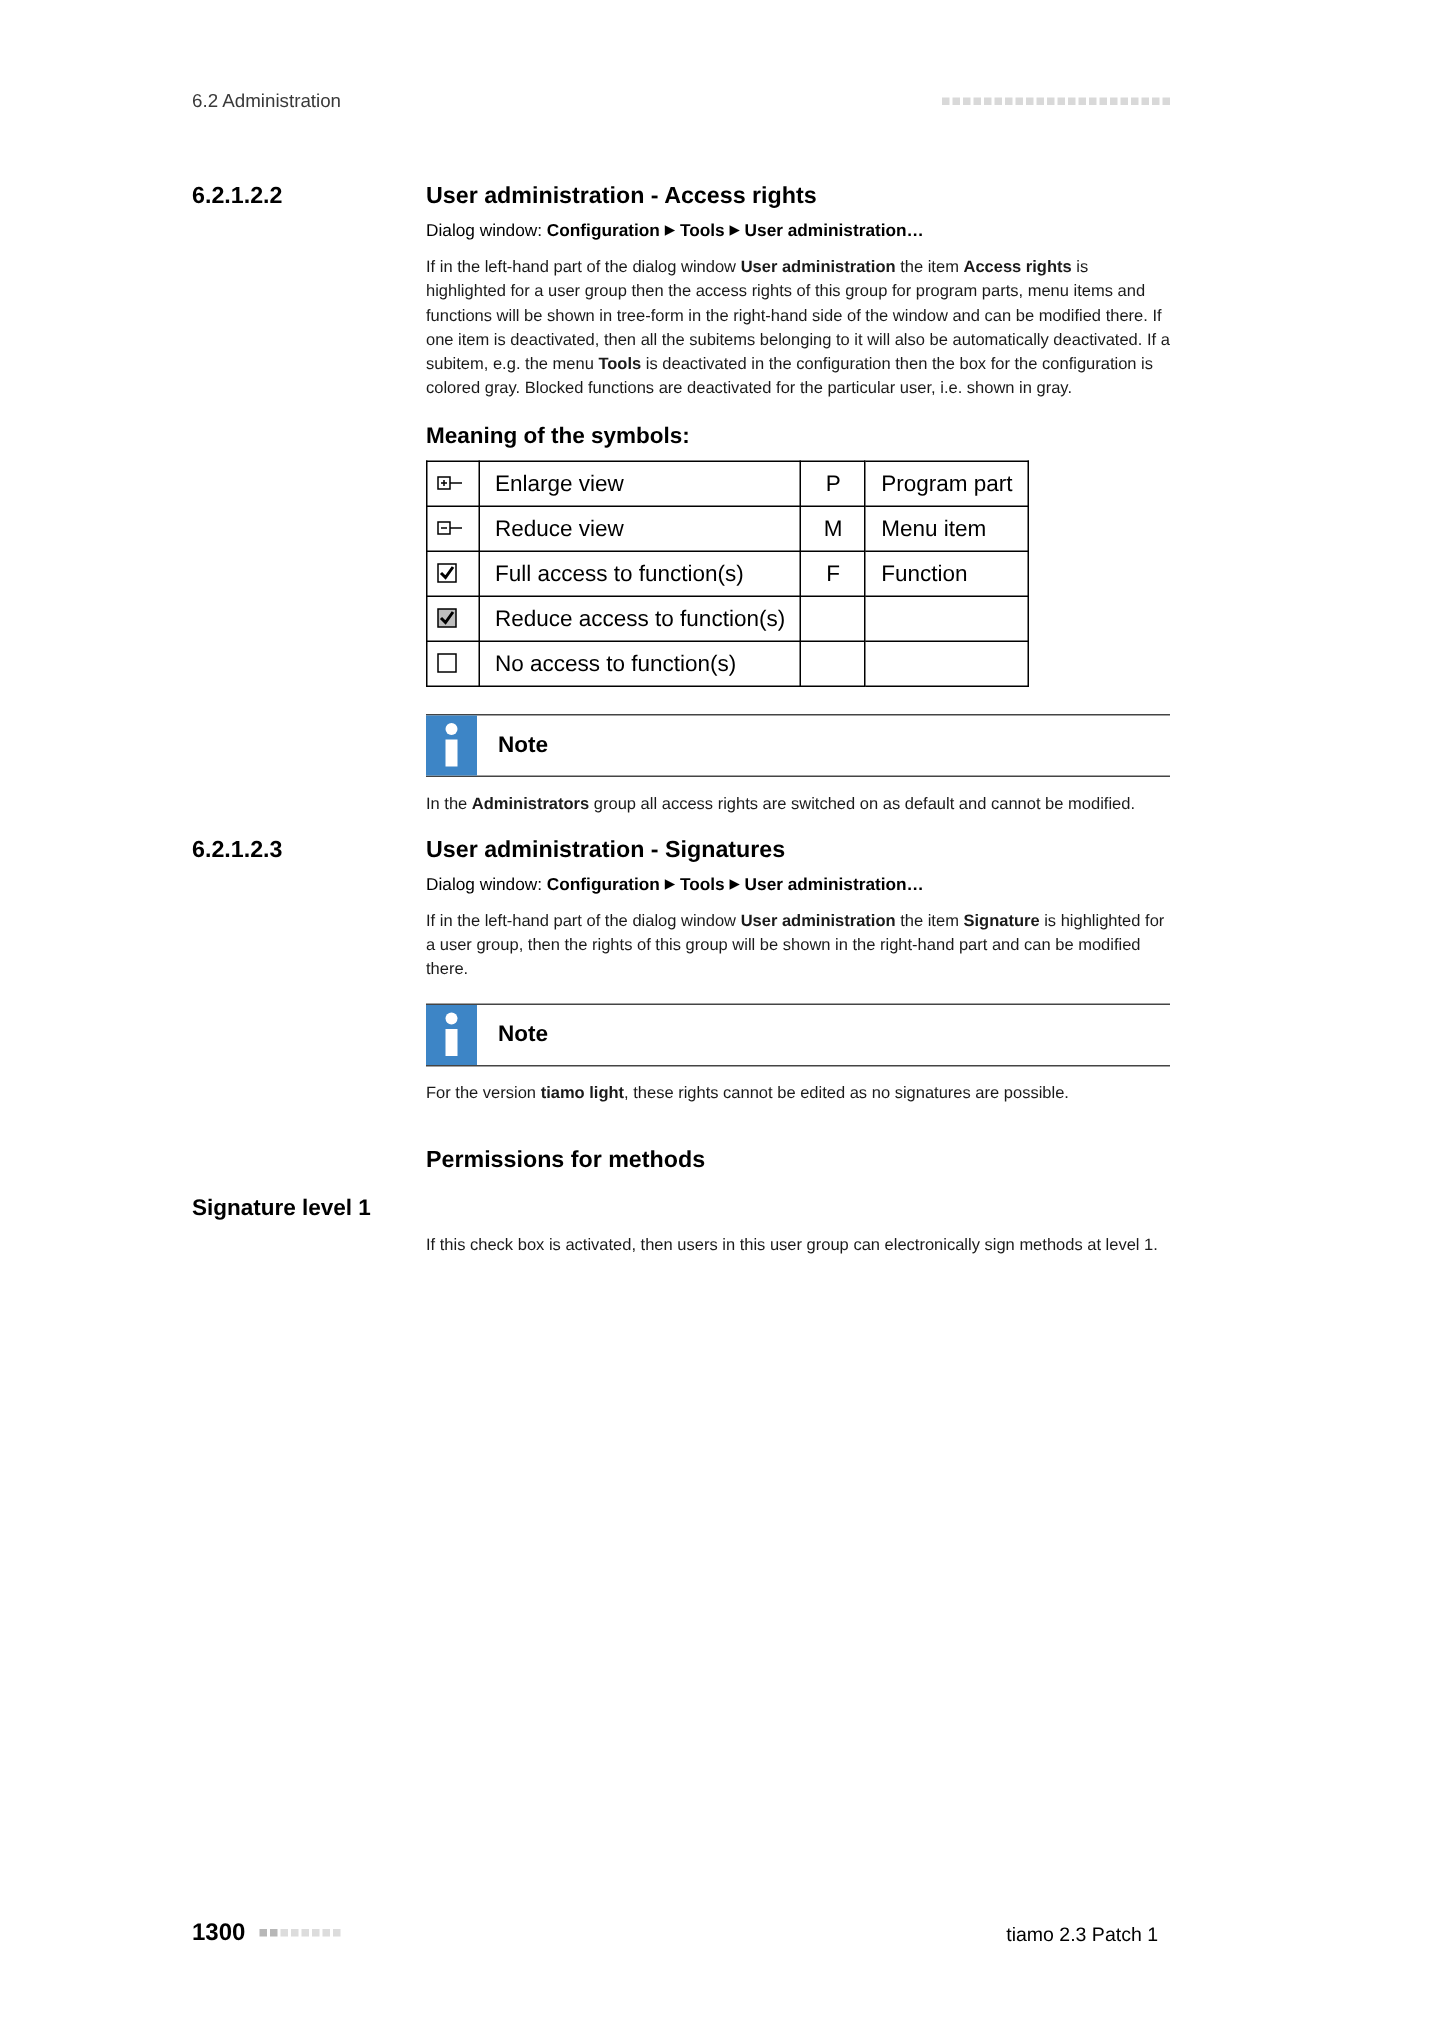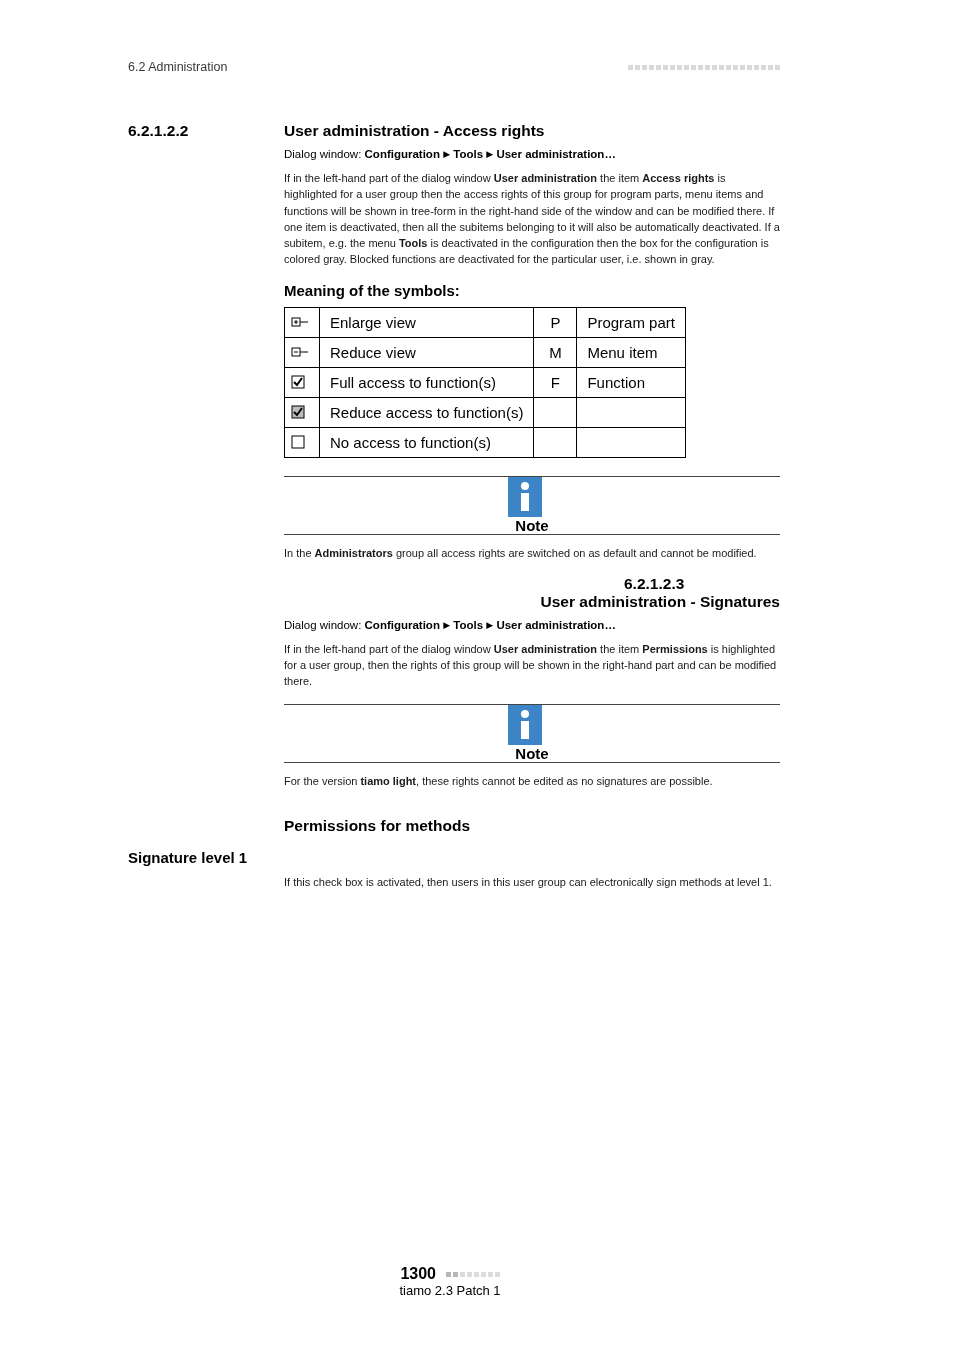--- a/index.html
+++ b/index.html
@@ -30,21 +30,20 @@
     gap: 2px;
   }
   .header-dot {
     width: 5px;
     height: 5px;
     background: #d9d9d9;
   }
   .section-row {
     display: flex;
     margin-bottom: 8px;
-    align-items: flex-end;
   }
   .section-num {
     width: 156px;
     font-weight: bold;
     font-size: 15.5px;
     color: #000;
     flex-shrink: 0;
   }
   .section-title {
     font-weight: bold;
@@ -94,21 +93,20 @@
   }
   .note-block {
     margin-bottom: 10px;
   }
   .note-head {
     display: flex;
     align-items: center;
     border-top: 1px solid #444;
     border-bottom: 1px solid #444;
     margin-bottom: 10px;
-    flex-direction: column;
   }
   .note-icon {
     width: 34px;
     height: 40px;
     background: #3d85c6;
     color: #fff;
     display: flex;
     align-items: center;
     justify-content: center;
     font-family: Georgia, serif;
@@ -154,21 +152,20 @@
   }
   .footer-row {
     position: absolute;
     bottom: 52px;
     left: 128px;
     right: 110px;
     display: flex;
     justify-content: space-between;
     align-items: center;
     font-size: 13px;
-    flex-direction: column;
   }
   .page-num {
     font-weight: bold;
     font-size: 16px;
   }
   .footer-dots {
     display: inline-flex;
     gap: 2px;
     margin-left: 6px;
     vertical-align: 2px;
@@ -300,32 +297,32 @@
             <span class="note-icon-stem"></span>
         </div>
         <div class="note-label">Note</div>
       </div>
       <p class="para">
         <span>In the </span><b>Administrators</b><span> group all access rights are switched on as default and cannot be modified.</span>
       </p>
     </div>
   </div>
 
-  <div class="section-row" style="margin-top:10px;flex-direction:column;">
+  <div class="section-row" style="margin-top:10px;">
     <div class="section-num">6.2.1.2.3</div>
     <div class="section-title">User administration - Signatures</div>
   </div>
 
   <div class="body-area">
     <div class="dialog-line">
       <span>Dialog window: </span><b>Configuration</b> <span class="tri">▶</span> <b>Tools</b> <span class="tri">▶</span> <b>User administration…</b>
     </div>
 
     <p class="para">
-      <span>If in the left-hand part of the dialog window </span><b>User administration</b><span> the item </span><b>Permissions</b><span> is highlighted for a user group, then the rights of this group will be shown in the right-hand part and can be modified there.</span>
+      <span>If in the left-hand part of the dialog window </span><b>User administration</b><span> the item </span><b>Signature</b><span> is highlighted for a user group, then the rights of this group will be shown in the right-hand part and can be modified there.</span>
     </p>
 
     <div class="note-block">
       <div class="note-head">
         <div class="note-icon">
           <span class="note-icon-dot"></span>
             <span class="note-icon-stem"></span>
         </div>
         <div class="note-label">Note</div>
       </div>

